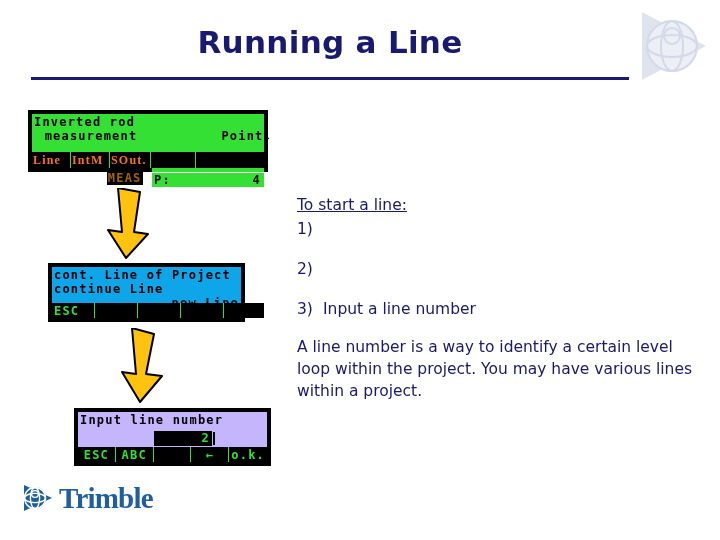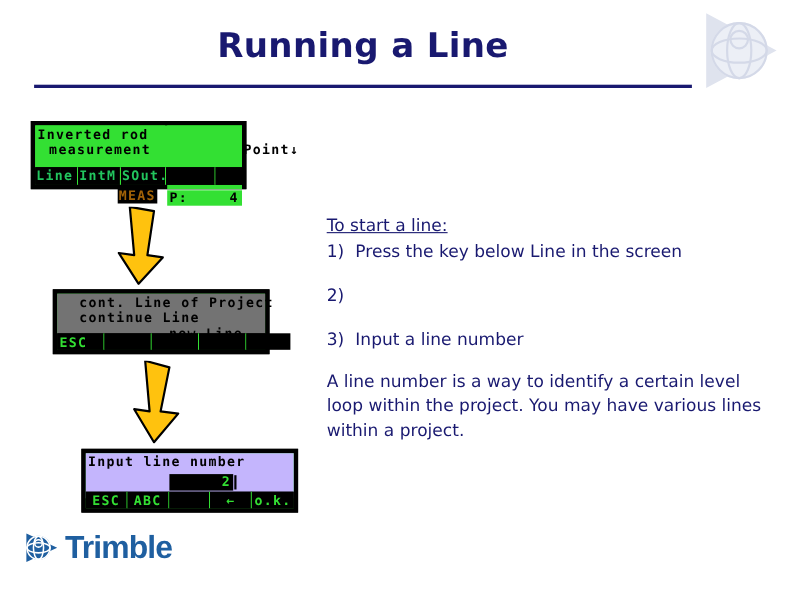--- a/index.html
+++ b/index.html
@@ -71,21 +71,21 @@
     white-space: pre;
   }
   .lcd-inv {
     background: #000000;
     color: #a16207;
     display: inline-block;
     padding: 0 1px;
   }
 
   
-  #lcd-screen-1 { left: 28px; top: 110px; width: 196px; height: 62px; }
+  #lcd-screen-1 { left: 28px; top: 110px; width: 240px; height: 62px; }
   #lcd1-left {
     position: absolute; left: 0; top: 0; width: 118px; height: 42px;
     background: #33e033; box-sizing: border-box; padding: 1px 2px;
   }
   #lcd1-right {
     position: absolute; left: 120px; top: 0; right: 0; height: 42px;
     background: #6d28d9; box-sizing: border-box;
   }
   #lcd1-right-head {
     background: #33e033; color: #000; padding: 1px 2px; white-space: pre;
@@ -95,29 +95,29 @@
   }
   #lcd1-right-p {
     background: #33e033; color: #000; margin-top: 1px;
     display: flex; justify-content: space-between; padding: 0 3px 0 2px;
   }
   #lcd1-softkeys {
     position: absolute; left: 0; bottom: 0; width: 100%; height: 16px;
     background: #000000; display: flex; align-items: stretch;
   }
   #lcd1-softkeys .sk {
-    color: #22c55e; background: #000; border-right: 1px solid #33e033;
-    padding: 0 1px; white-space: pre; display: flex; align-items: center;
+    color: #f97316; background: #000; border-right: 1px solid #33e033;
+    padding: 0 1px; white-space: pre; display: flex; align-items: center; font-family: Liberation Serif, serif;
   }
 
   
   #lcd-screen-2 { left: 48px; top: 263px; width: 197px; height: 59px; }
   #lcd2-body {
     position: absolute; left: 0; top: 0; width: 100%; height: 42px;
-    background: #737373; box-sizing: border-box; padding: 1px 20px;
+    background: #0ea5e9; box-sizing: border-box; padding: 1px 2px;
   }
   #lcd2-softkeys {
     position: absolute; left: 0; bottom: 0; width: 100%; height: 15px;
     background: #000000; display: flex;
   }
   #lcd2-softkeys .sk {
     color: #33e033; background: #000; border-right: 1px solid #33e033;
     min-width: 36px; padding: 0 2px; display: flex; align-items: center;
     white-space: pre;
   }
@@ -181,21 +181,21 @@
   #trimble-logo {
     position: absolute;
     left: 22px;
     top: 481px;
     width: 160px;
     height: 34px;
     display: flex;
     align-items: center;
   }
   #trimble-wordmark {
-    font-family: Liberation Sans, sans-serif;
+    font-family: Liberation Serif, serif;
     font-size: 29px;
     font-weight: bold;
     color: #1f5fa0;
     letter-spacing: -0.8px;
     margin-left: 3px;
   }
 </style>
 </head>
 <body>
 
@@ -293,21 +293,20 @@
       <div class="sk" style="border-right:none;">o.k.</div>
     </div>
   </div>
 </div>
 
 <div id="body-text">
   <div id="text-heading">To start a line:</div>
 
   <div class="step" id="step-1">
     <span class="step-num">1)</span>
-    <span>Press the key below Line in the screen</span>
   </div>
 
   <div class="step" id="step-2">
     <span class="step-num">2)</span>
   </div>
 
   <div class="step" id="step-3">
     <span class="step-num">3)</span>
     <span>Input a line number</span>
   </div>

